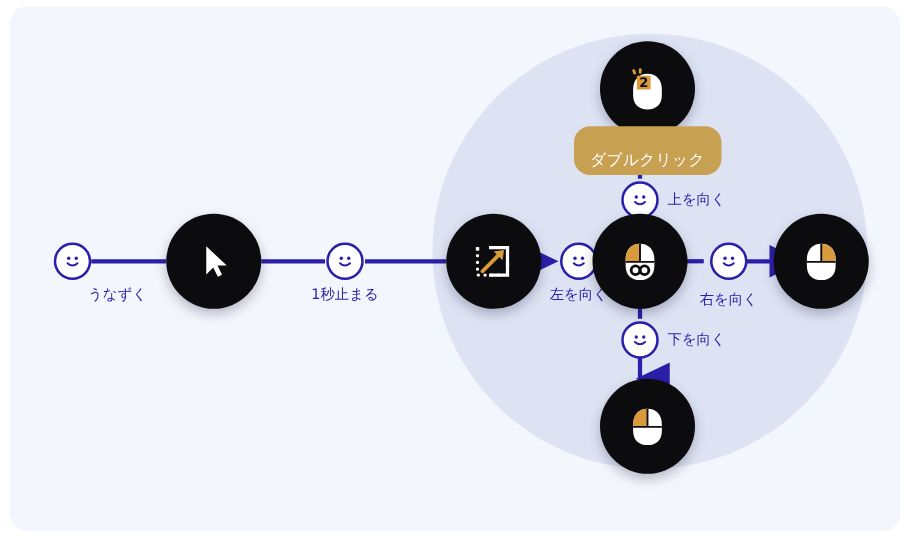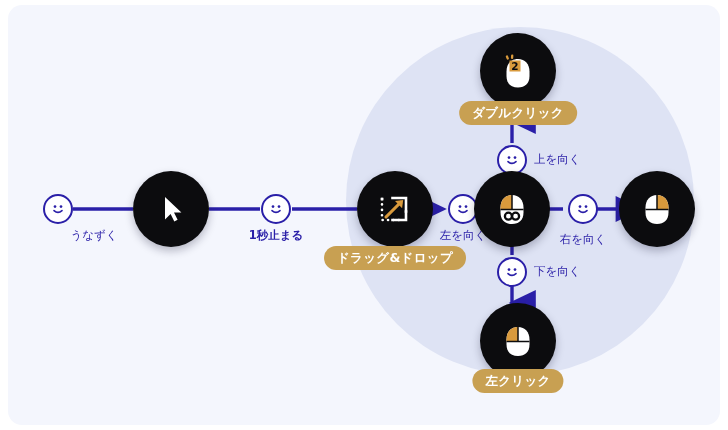--- a/index.html
+++ b/index.html
@@ -69,23 +69,23 @@
     align-items: center;
     justify-content: center;
   }
 
   
   .pill {
     position: absolute;
     background: #c8a052;
     color: #ffffff;
     font-size: 12.5px;
-    font-weight: 700;
+    font-weight: 400;
     letter-spacing: .3px;
-    padding: 5px 13px 5px;
+    padding: 20px 13px 5px;
     border-radius: 13px;
     white-space: nowrap;
     transform: translateX(-50%);
     line-height: 1.15;
   }
 
   
   .caption {
     position: absolute;
     color: #2a1fa8;
@@ -157,21 +157,21 @@
   </div>
   <div class="caption center" style="left:50px; top:224px;margin-left:36px;">うなずく</div>
 
   <div class="smiley" style="left:253px; top:189px;">
     <svg width="20" height="20" viewBox="0 0 20 20">
       <circle cx="7" cy="7.6" r="1.35" fill="#2a1fa8"></circle>
       <circle cx="13" cy="7.6" r="1.35" fill="#2a1fa8"></circle>
       <path d="M6,11.6 Q10,15.2 14,11.6" stroke="#2a1fa8" stroke-width="1.6" fill="none" stroke-linecap="round"></path>
     </svg>
   </div>
-  <div class="caption center" style="left:268px; top:224px;font-weight:bold;">1秒止まる</div>
+  <div class="caption center" style="left:268px; top:224px;">1秒止まる</div>
 
   <div class="smiley" style="left:440px; top:189px;">
     <svg width="20" height="20" viewBox="0 0 20 20">
       <circle cx="7" cy="7.6" r="1.35" fill="#2a1fa8"></circle>
       <circle cx="13" cy="7.6" r="1.35" fill="#2a1fa8"></circle>
       <path d="M6,11.6 Q10,15.2 14,11.6" stroke="#2a1fa8" stroke-width="1.6" fill="none" stroke-linecap="round"></path>
     </svg>
   </div>
   <div class="caption center" style="left:455px; top:224px;">左を向く</div>
 
@@ -216,21 +216,20 @@
       </g>
       <rect x="5.7" y="8.7" width="2.7" height="2.7" fill="#ffffff"></rect>
 
       <path d="M17.5,9 L31,9 L31,22.5" stroke="#ffffff" stroke-width="2.6" fill="none" stroke-linecap="square"></path>
       <path d="M31,22.5 L31,31 L17.5,31" stroke="#ffffff" stroke-width="2.6" fill="none" stroke-linecap="square"></path>
 
       <line x1="11" y1="28" x2="25.5" y2="13.5" stroke="#d99a3c" stroke-width="3.1" stroke-linecap="round"></line>
       <path d="M28.2,11 L27.1,19.2 L20,12.1 Z" fill="#d99a3c"></path>
     </svg>
   </div>
-  <div class="pill" style="left:387px; top:241px;">ドラッグ&amp;ドロップ</div>
 
   <div class="node" style="left:466px; top:166px;">
     <svg width="40" height="40" viewBox="0 0 40 40">
 
       <path d="M20,6 C27,6 31.5,11 31.5,18.5 L31.5,23.5 C31.5,31 27,35 20,35
                C13,35 8.5,31 8.5,23.5 L8.5,18.5 C8.5,11 13,6 20,6 Z" fill="#ffffff"></path>
 
       <path d="M20,6 C13,6 8.5,11 8.5,18.5 L8.5,20.5 L20,20.5 Z" fill="#d99a3c"></path>
 
       <line x1="20" y1="6" x2="20" y2="20.5" stroke="#0c0c0e" stroke-width="1.5"></line>
@@ -272,15 +271,14 @@
 
   <div class="node" style="left:472px; top:298px;">
     <svg width="40" height="40" viewBox="0 0 40 40">
       <path d="M20,6 C27,6 31.5,11 31.5,18.5 L31.5,23.5 C31.5,31 27,35 20,35
                C13,35 8.5,31 8.5,23.5 L8.5,18.5 C8.5,11 13,6 20,6 Z" fill="#ffffff"></path>
       <path d="M20,6 C13,6 8.5,11 8.5,18.5 L8.5,20.5 L20,20.5 Z" fill="#d99a3c"></path>
       <line x1="20" y1="6" x2="20" y2="20.5" stroke="#0c0c0e" stroke-width="1.5"></line>
       <line x1="8.5" y1="20.5" x2="31.5" y2="20.5" stroke="#0c0c0e" stroke-width="1.5"></line>
     </svg>
   </div>
-  <div class="pill" style="left:510px; top:364px;">左クリック</div>
 
 </div>
 
 </body></html>

